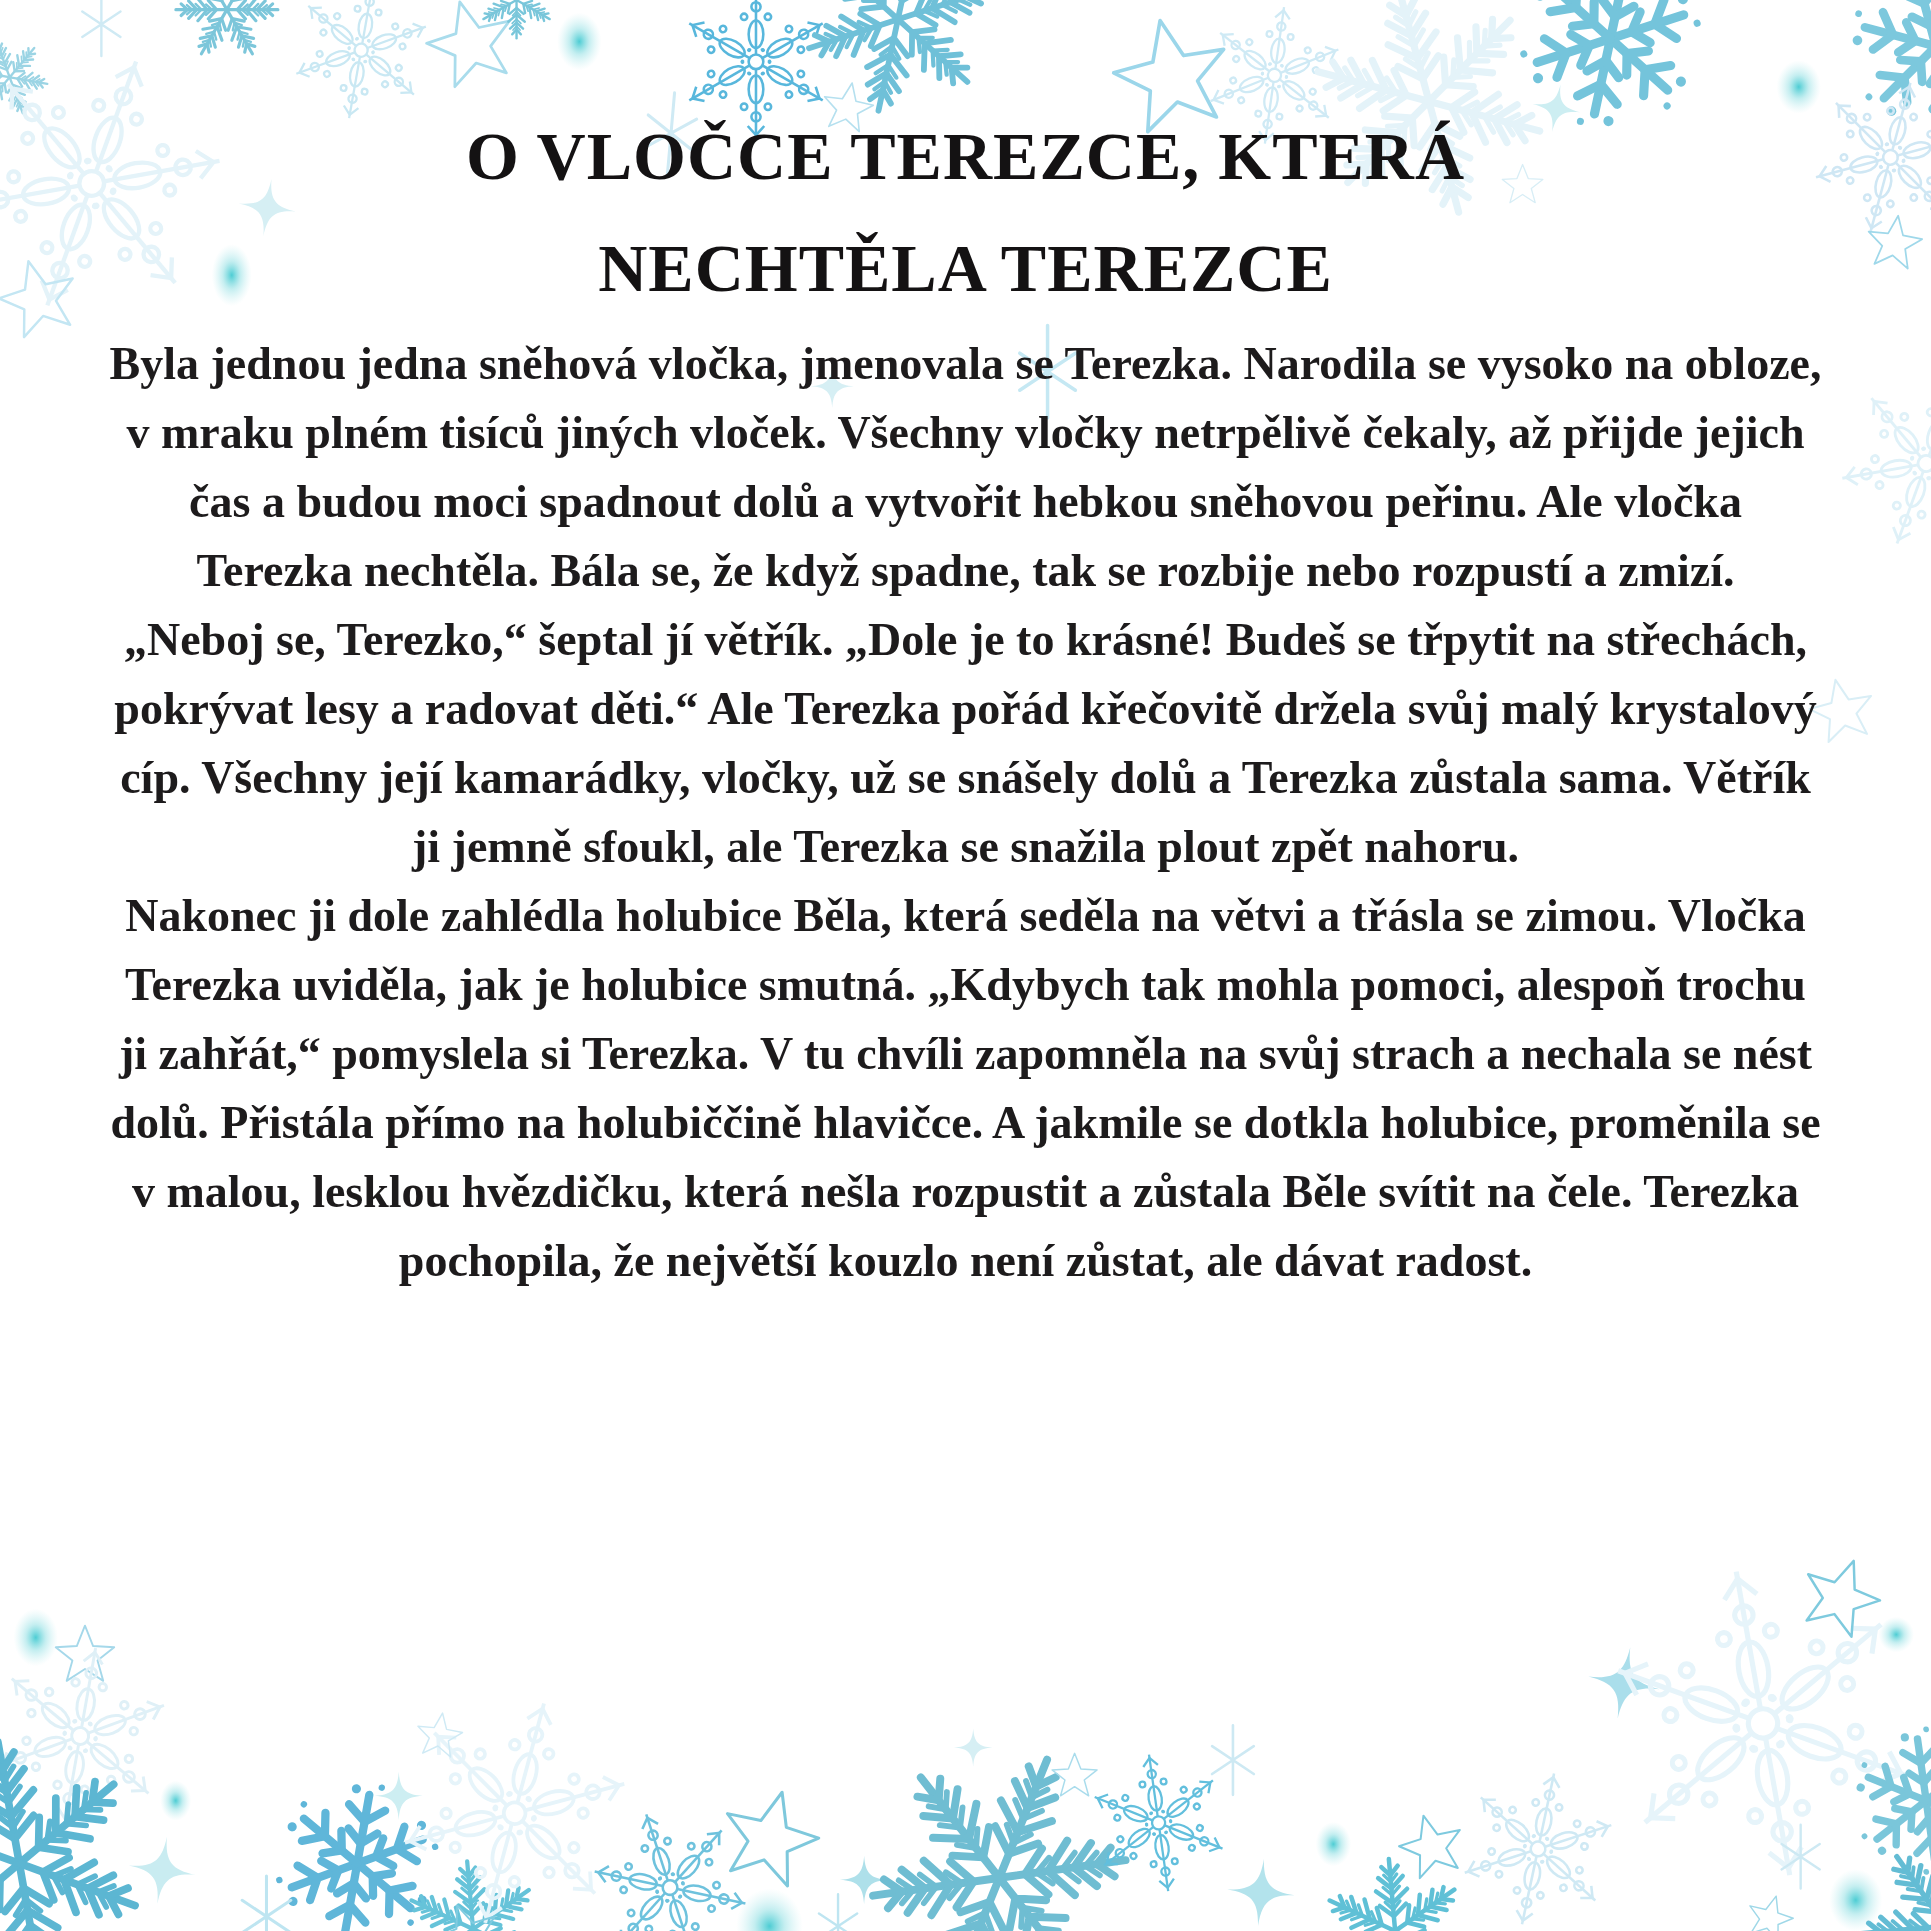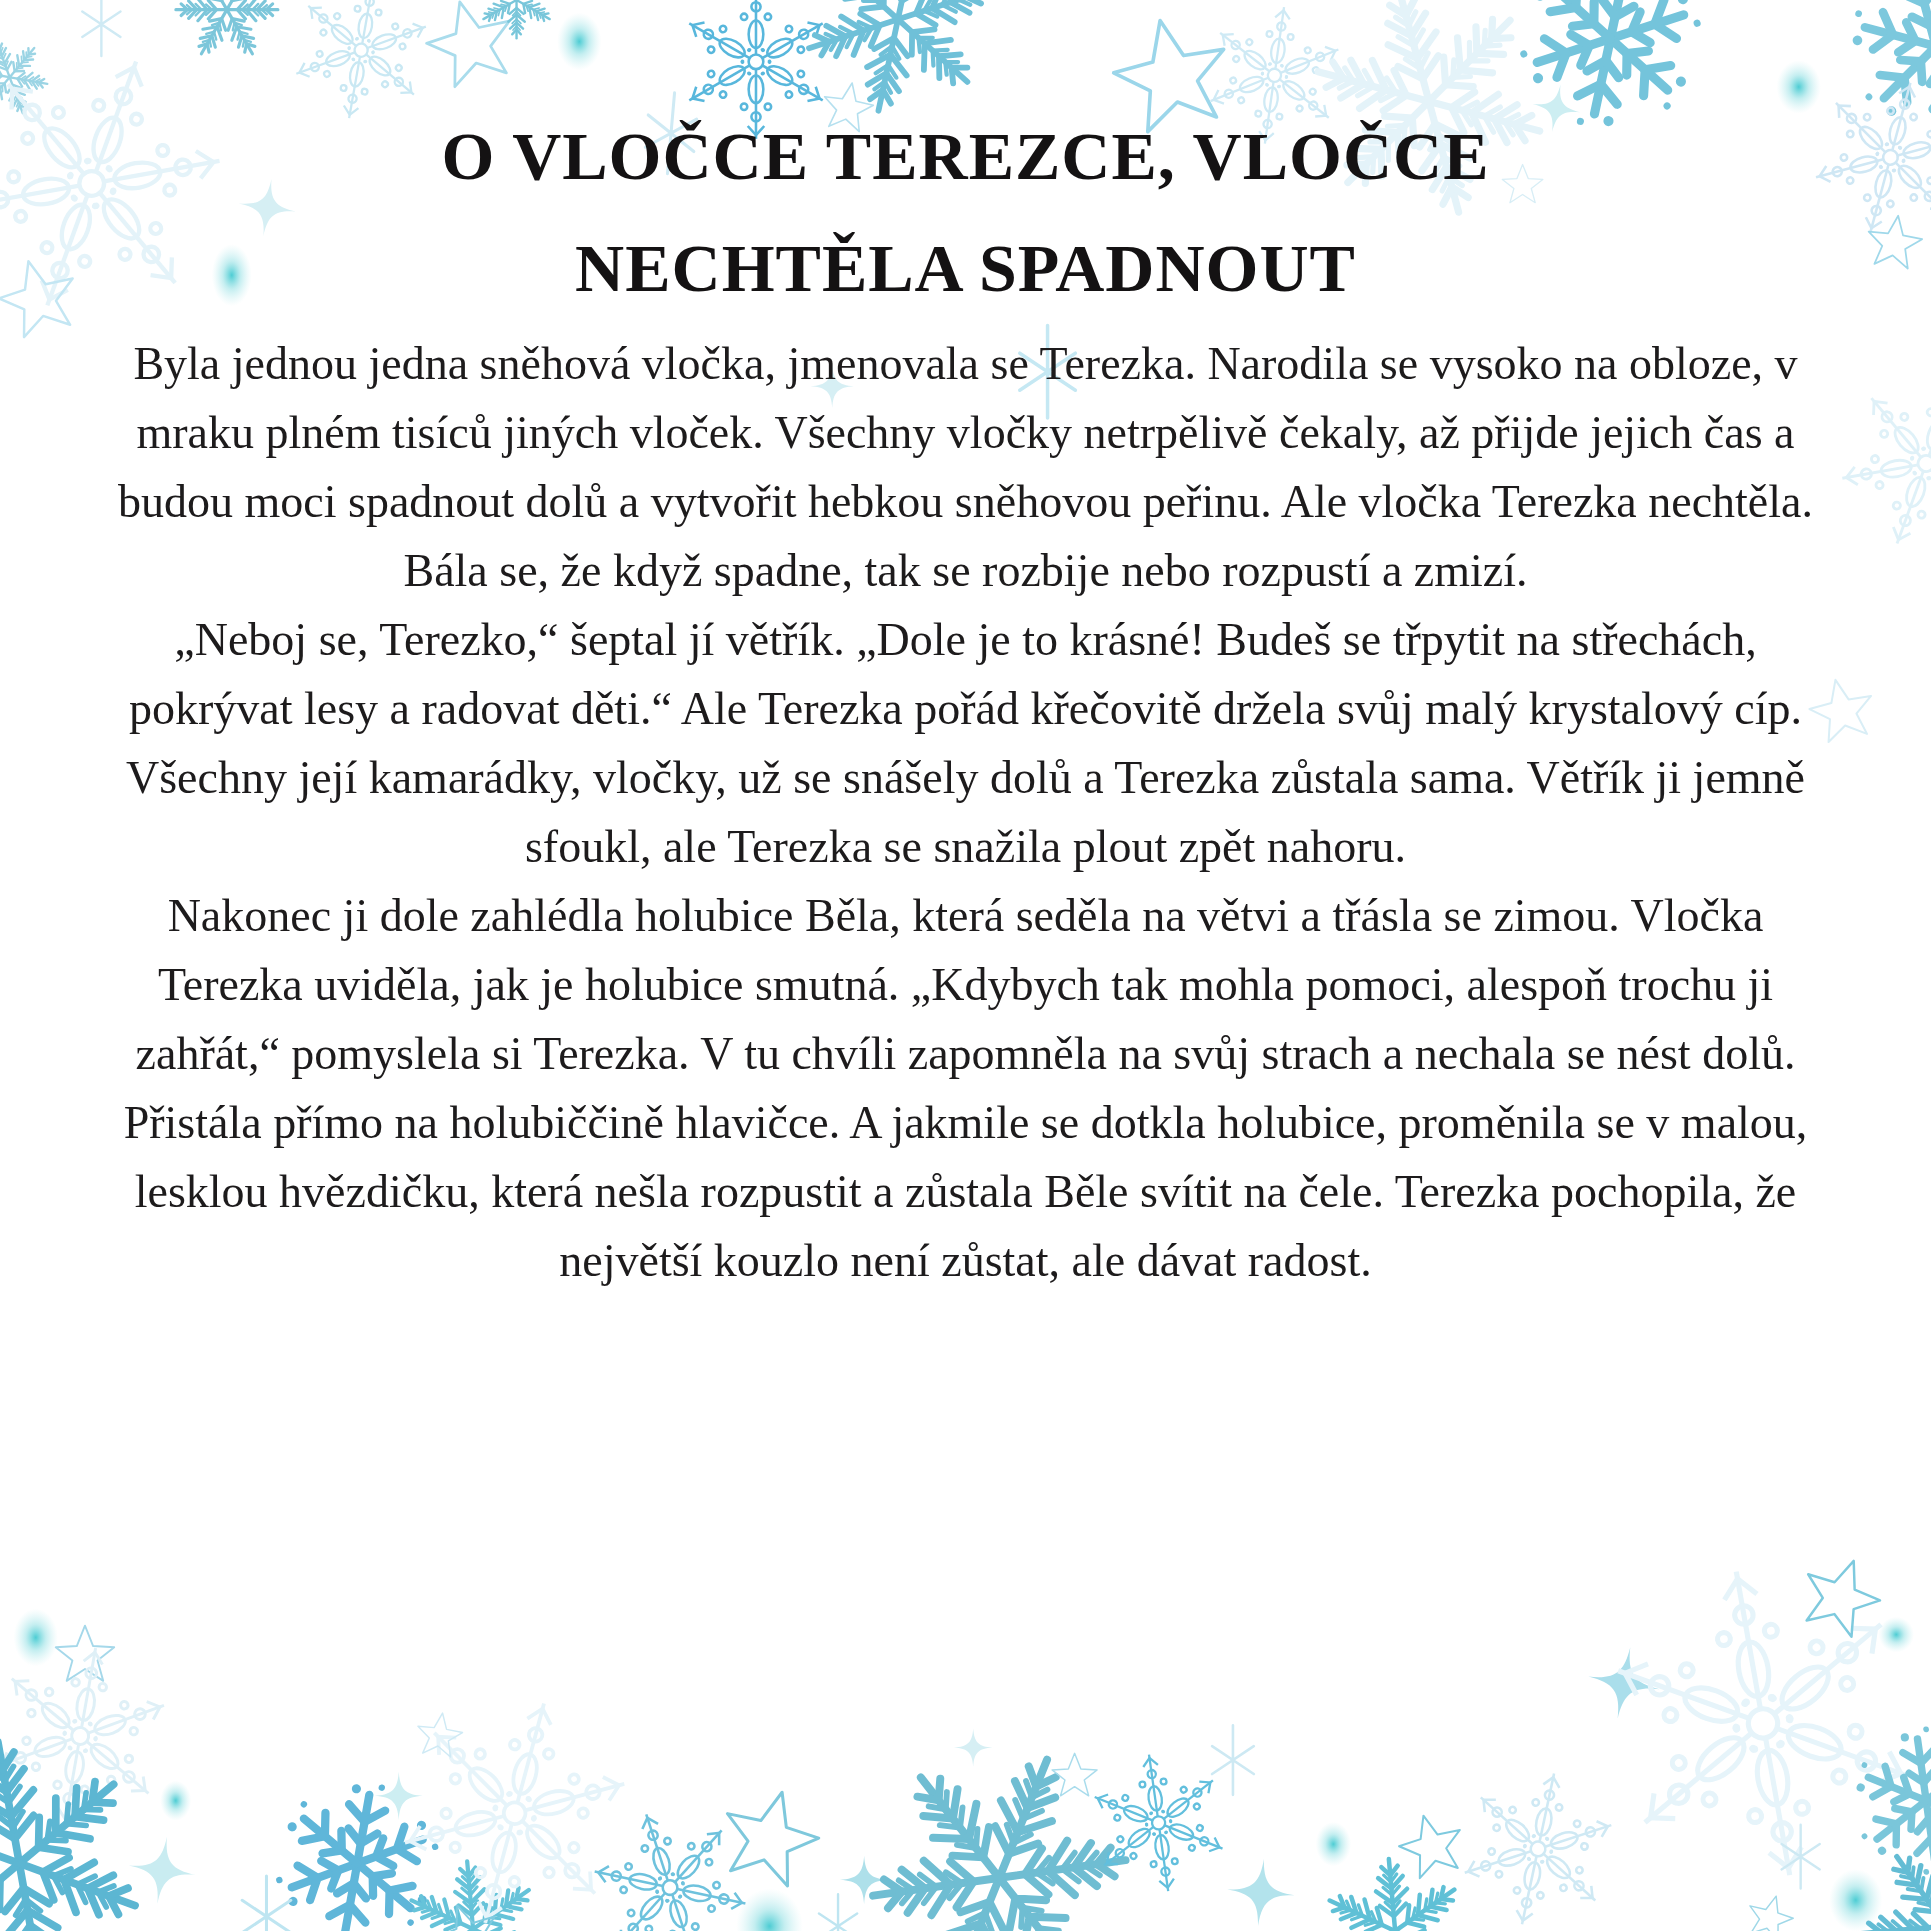--- a/index.html
+++ b/index.html
@@ -30,21 +30,21 @@
     font-size:68px;
     line-height:1.64;
     font-weight:700;
     letter-spacing:1px;
     color:#141213;
   }
   p.story-paragraph {
     margin:0;
     font-size:46px;
     line-height:1.5;
-    font-weight:400;
+    font-weight:700;
   }
 </style>
 </head>
 <body>
 
 <svg class="decor" viewBox="0 0 2000 2000" xmlns="http://www.w3.org/2000/svg">
   <defs>
     <radialGradient id="glowGrad">
       <stop offset="0%" stop-color="#2ec4cc" stop-opacity="0.85"></stop>
       <stop offset="45%" stop-color="#63d2d8" stop-opacity="0.38"></stop>
@@ -187,18 +187,18 @@
   <use href="#glowDot" transform="translate(1964,1693) scale(0.4)"></use>
   <use href="#ray6" transform="translate(1865,1923) scale(0.55)" style="color:#cde9f3"></use>
   <use href="#glowDot" transform="translate(1922,1968) scale(0.6,0.7)"></use>
   <use href="#star5" transform="translate(1833,1987) rotate(16) scale(0.5)" style="color:#9fd8e8"></use>
   <use href="#flakeBold" transform="translate(1995,1865) rotate(-8) scale(0.85)" style="color:#7ac6da"></use>
   <use href="#flakeFrond" transform="translate(2015,1995) rotate(25) scale(1.0)" style="color:#63bcd4"></use>
   <use href="#sparkle4" transform="translate(1008,1810) scale(0.4)" style="color:#d6eff4"></use>
 </svg>
 
 <main class="content">
-  <h1 class="story-title">O VLOČCE TEREZCE, VLOČCE NECHTĚLA SPADNOUT</h1>
+  <h1 class="story-title">O VLOČCE TEREZCE, KTERÁ NECHTĚLA TEREZCE</h1>
   <p class="story-paragraph">Byla jednou jedna sněhová vločka, jmenovala se Terezka. Narodila se vysoko na obloze, v mraku plném tisíců jiných vloček. Všechny vločky netrpělivě čekaly, až přijde jejich čas a budou moci spadnout dolů a vytvořit hebkou sněhovou peřinu. Ale vločka Terezka nechtěla. Bála se, že když spadne, tak se rozbije nebo rozpustí a zmizí.</p>
   <p class="story-paragraph">„Neboj se, Terezko,“ šeptal jí větřík. „Dole je to krásné! Budeš se třpytit na střechách, pokrývat lesy a radovat děti.“ Ale Terezka pořád křečovitě držela svůj malý krystalový cíp. Všechny její kamarádky, vločky, už se snášely dolů a Terezka zůstala sama. Větřík ji jemně sfoukl, ale Terezka se snažila plout zpět nahoru.</p>
   <p class="story-paragraph">Nakonec ji dole zahlédla holubice Běla, která seděla na větvi a třásla se zimou. Vločka Terezka uviděla, jak je holubice smutná. „Kdybych tak mohla pomoci, alespoň trochu ji zahřát,“ pomyslela si Terezka. V tu chvíli zapomněla na svůj strach a nechala se nést dolů. Přistála přímo na holubiččině hlavičce. A jakmile se dotkla holubice, proměnila se v malou, lesklou hvězdičku, která nešla rozpustit a zůstala Běle svítit na čele. Terezka pochopila, že největší kouzlo není zůstat, ale dávat radost.</p>
 </main>
 
 
 </body></html>

